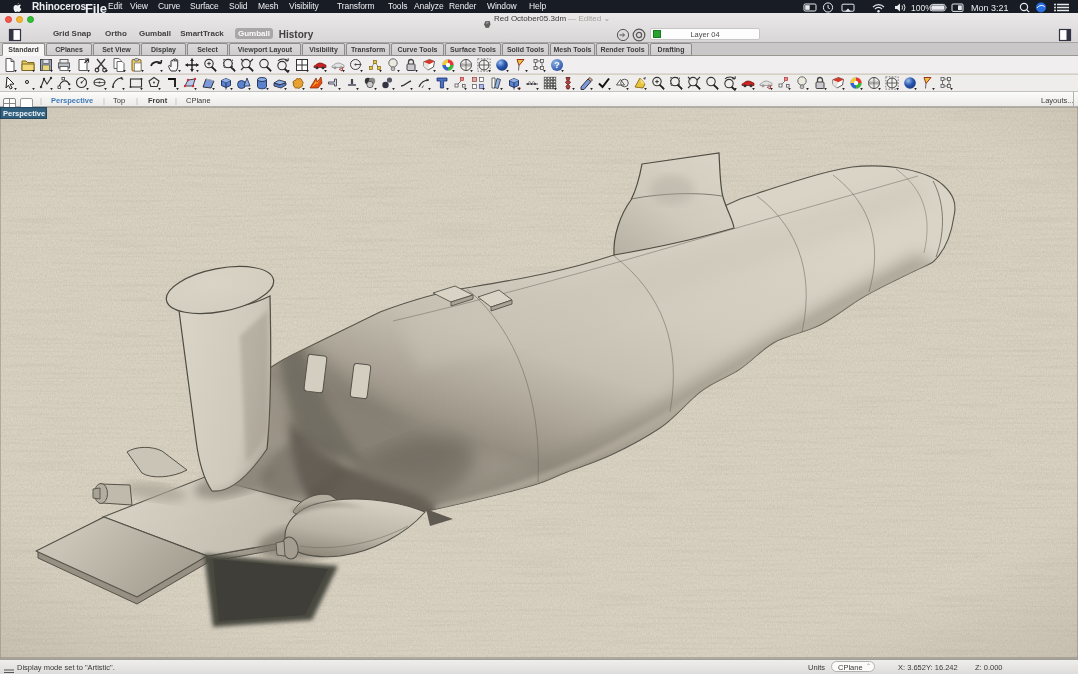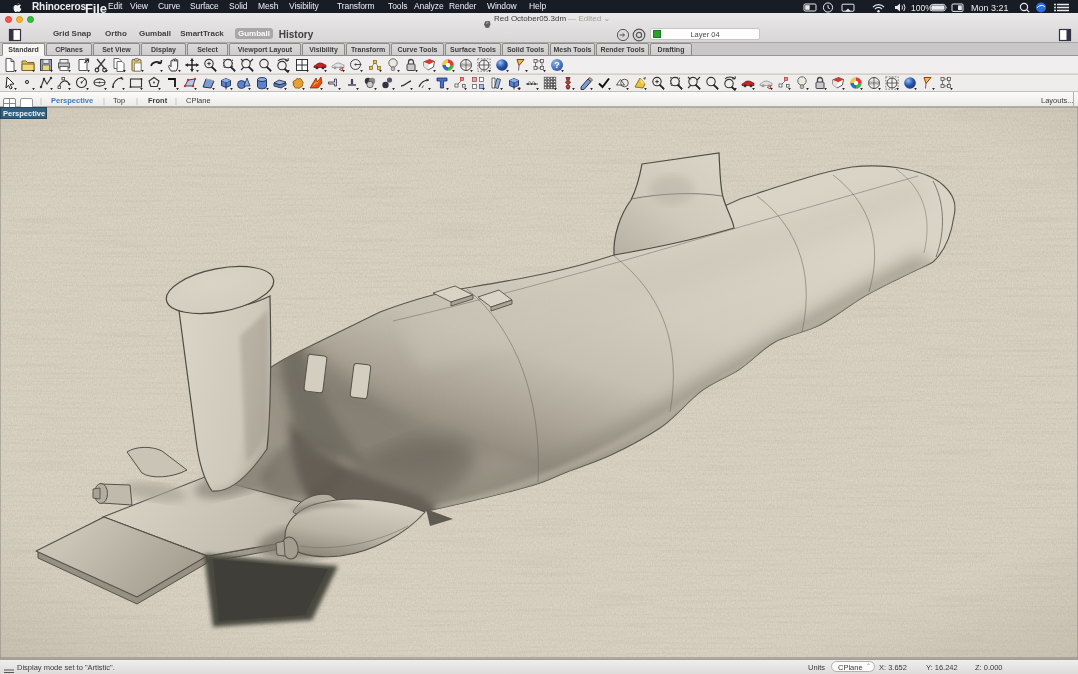--- a/index.html
+++ b/index.html
@@ -816,14 +816,14 @@
 <div class="abs" style="left:3px;top:108.5px;font-size:7.5px;font-weight:bold;color:#eef2f5">Perspective</div>
 <div class="abs" style="left:0;top:659px;width:1078px;height:15px;background:linear-gradient(#f0eeec,#dedcda);border-top:1px solid #a09e9a"></div>
 <div class="abs" style="left:4px;top:663px"><svg width="10" height="8" viewBox="0 0 10 8">
       <path d="M0 1h10M0 3.5h10M0 6h10" stroke="#555" stroke-width="1"></path>
     </svg></div>
 <div class="abs" style="left:17px;top:662.5px;font-size:7.5px;color:#3a3a3a">Display mode set to "Artistic".</div>
 <div class="abs" style="left:808px;top:662.5px;font-size:7.5px;color:#3a3a3a">Units</div>
 <div class="abs" style="left:831px;top:660.5px;width:44px;height:11.5px;background:#fbfaf9;border:1px solid #b4b2ae;border-radius:6px"></div>
 <div class="abs" style="left:838px;top:662.5px;font-size:7.5px;color:#3a3a3a">CPlane</div>
 <div class="abs" style="left:866px;top:662px;font-size:6px;color:#888">⌃<br></div>
-<div class="abs" style="left:879px;top:662.5px;font-size:7.5px;color:#3a3a3a">X: 3.652</div>
+<div class="abs" style="left:898px;top:662.5px;font-size:7.5px;color:#3a3a3a">X: 3.652</div>
 <div class="abs" style="left:926px;top:662.5px;font-size:7.5px;color:#3a3a3a">Y: 16.242</div>
 <div class="abs" style="left:975px;top:662.5px;font-size:7.5px;color:#3a3a3a">Z: 0.000</div>
 </body></html>

